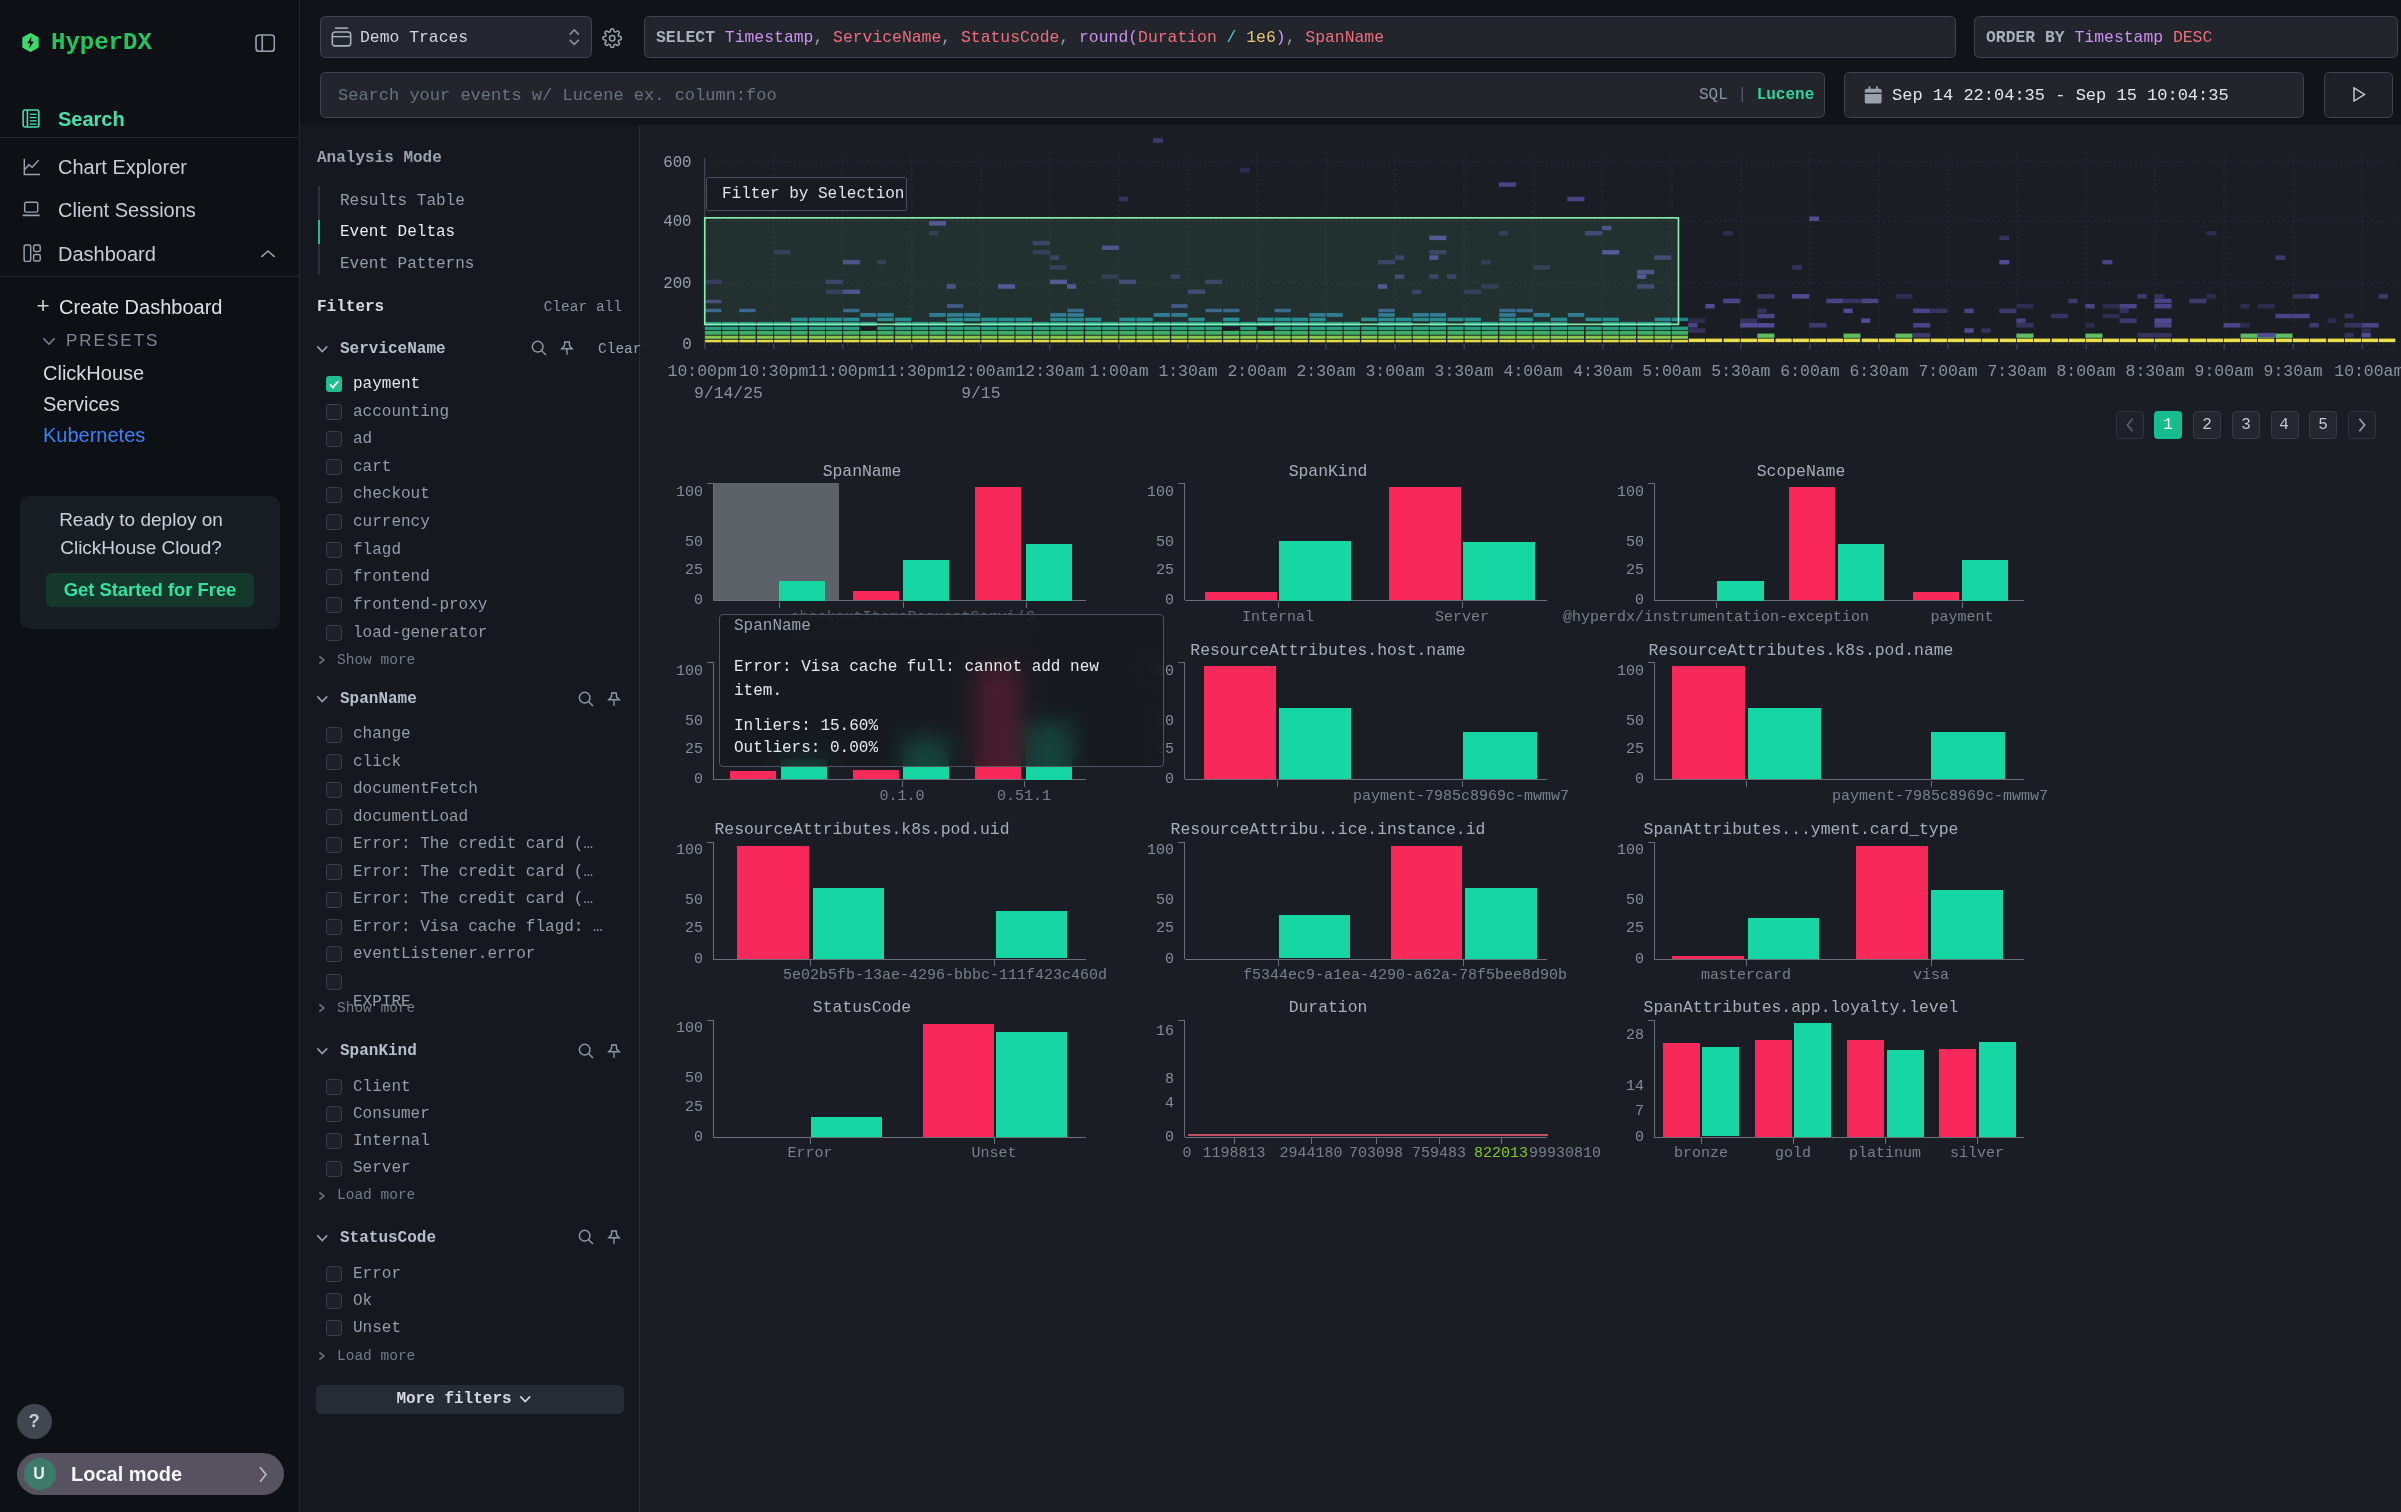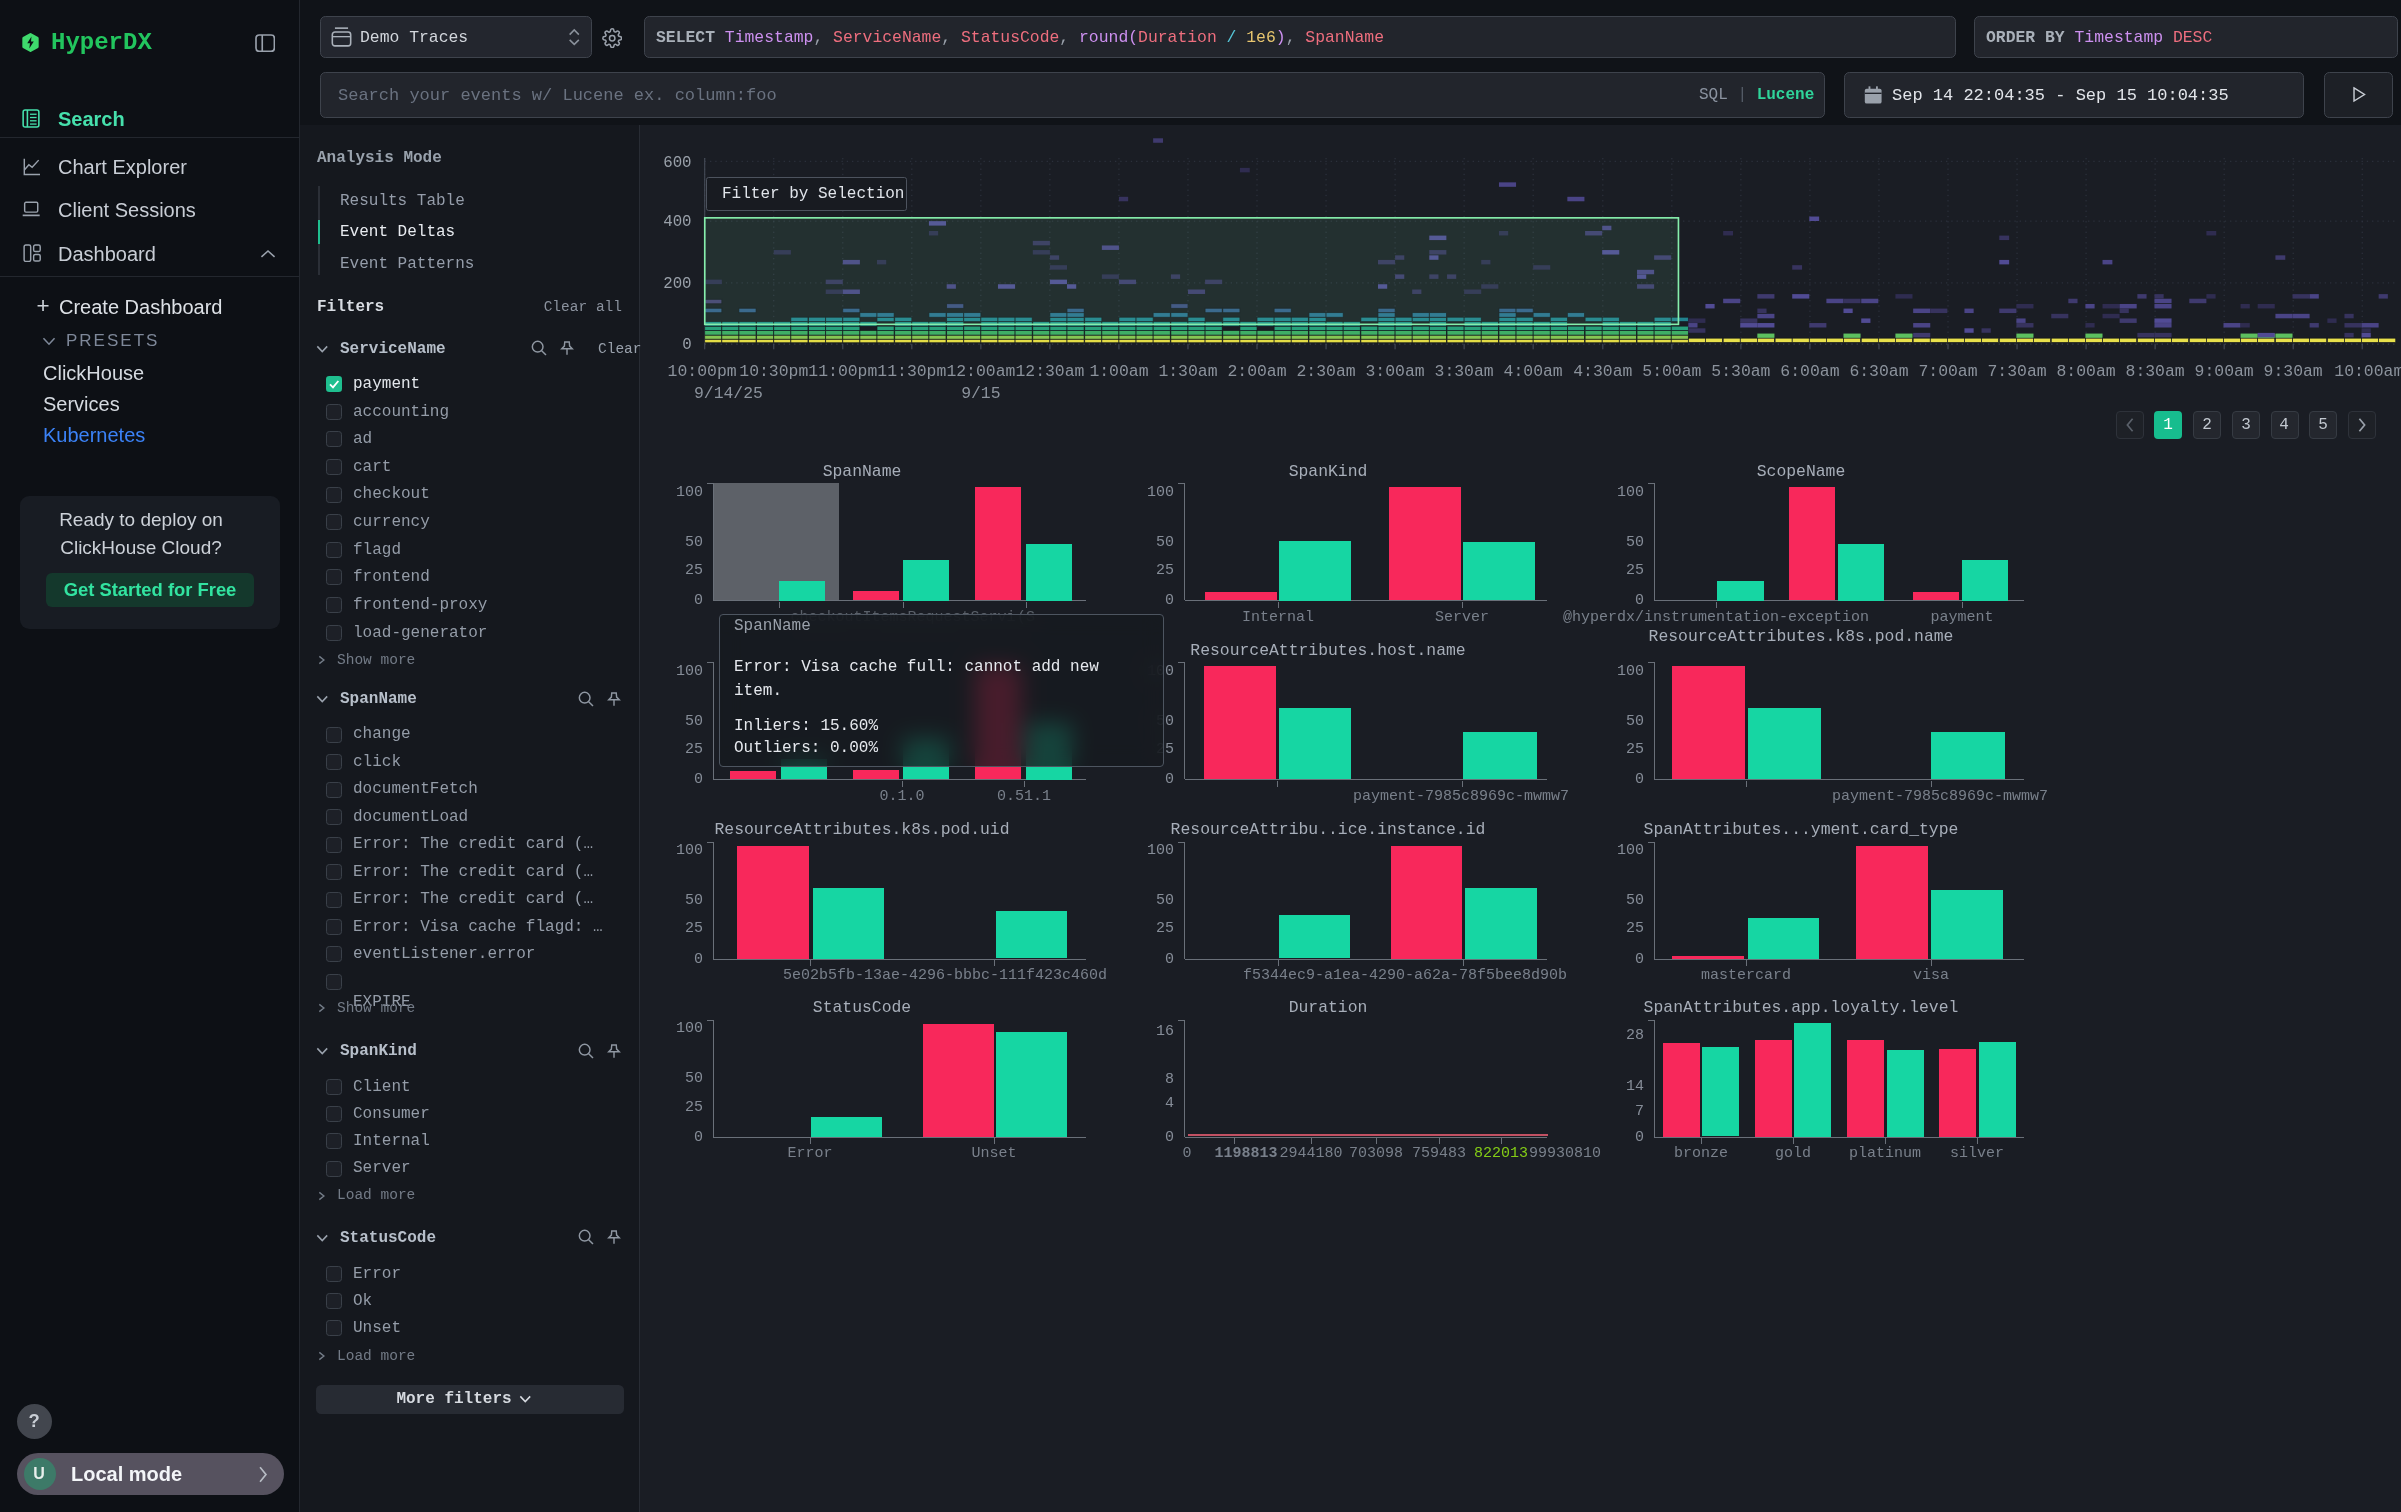--- a/index.html
+++ b/index.html
@@ -815,21 +815,21 @@
 <div class="a cr" style="left:1174px;top:671px;font-size:15px;color:#868d98;font-weight:normal;">100</div>
 <div class="a cr" style="left:1174px;top:721px;font-size:15px;color:#868d98;font-weight:normal;">50</div>
 <div class="a cr" style="left:1174px;top:749px;font-size:15px;color:#868d98;font-weight:normal;">25</div>
 <div class="a cr" style="left:1174px;top:779px;font-size:15px;color:#868d98;font-weight:normal;">0</div>
 <div class="a tick" style="left:1277px;top:781px"></div>
 <div class="a tick" style="left:1462px;top:781px"></div>
 <div class="a cc" style="left:1461px;top:796px;font-size:15px;color:#79808b;font-weight:normal;">payment-7985c8969c-mwmw7</div>
 <div class="bar a" style="left:1204px;top:666px;width:72px;height:113px;background:#f8285b"></div>
 <div class="bar a" style="left:1279px;top:708px;width:72px;height:71px;background:#16d6a3"></div>
 <div class="bar a" style="left:1463px;top:732px;width:74px;height:47px;background:#16d6a3"></div>
-<div class="a cc" style="left:1801px;top:636px;font-size:16.4px;color:#a7aeb9;font-weight:normal;">ResourceAttributes.k8s.pod.name</div>
+<div class="a cc" style="left:1801px;top:650px;font-size:16.4px;color:#a7aeb9;font-weight:normal;">ResourceAttributes.k8s.pod.name</div>
 <div class="a axisv" style="left:1654px;top:662px;width:1.3px;height:117px"></div>
 <div class="a axish" style="left:1648px;top:662px;width:6.6px;height:1.3px"></div>
 <div class="a axish" style="left:1654px;top:779px;width:370px;height:1.3px"></div>
 <div class="a cr" style="left:1644px;top:671px;font-size:15px;color:#868d98;font-weight:normal;">100</div>
 <div class="a cr" style="left:1644px;top:721px;font-size:15px;color:#868d98;font-weight:normal;">50</div>
 <div class="a cr" style="left:1644px;top:749px;font-size:15px;color:#868d98;font-weight:normal;">25</div>
 <div class="a cr" style="left:1644px;top:779px;font-size:15px;color:#868d98;font-weight:normal;">0</div>
 <div class="a tick" style="left:1746px;top:781px"></div>
 <div class="a tick" style="left:1931px;top:781px"></div>
 <div class="a cc" style="left:1940px;top:796px;font-size:15px;color:#79808b;font-weight:normal;">payment-7985c8969c-mwmw7</div>
@@ -902,21 +902,21 @@
 <div class="a cr" style="left:1174px;top:1031px;font-size:15px;color:#868d98;font-weight:normal;">16</div>
 <div class="a cr" style="left:1174px;top:1079px;font-size:15px;color:#868d98;font-weight:normal;">8</div>
 <div class="a cr" style="left:1174px;top:1103px;font-size:15px;color:#868d98;font-weight:normal;">4</div>
 <div class="a cr" style="left:1174px;top:1137px;font-size:15px;color:#868d98;font-weight:normal;">0</div>
 <div class="a tick" style="left:1234px;top:1138px"></div>
 <div class="a tick" style="left:1311px;top:1138px"></div>
 <div class="a tick" style="left:1376px;top:1138px"></div>
 <div class="a tick" style="left:1439px;top:1138px"></div>
 <div class="a tick" style="left:1501px;top:1138px"></div>
 <div class="a cc" style="left:1187px;top:1153px;font-size:15px;color:#79808b;font-weight:normal;">0</div>
-<div class="a cc" style="left:1234px;top:1153px;font-size:15px;color:#79808b;font-weight:bold;margin-left:12px;">1198813</div>
+<div class="a cc" style="left:1234px;top:1153px;font-size:15px;color:#79808b;font-weight:normal;">1198813</div>
 <div class="a cc" style="left:1311px;top:1153px;font-size:15px;color:#79808b;font-weight:normal;">2944180</div>
 <div class="a cc" style="left:1376px;top:1153px;font-size:15px;color:#79808b;font-weight:normal;">703098</div>
 <div class="a cc" style="left:1439px;top:1153px;font-size:15px;color:#79808b;font-weight:normal;">759483</div>
 <div class="a cc" style="left:1501px;top:1153px;font-size:15px;color:#84cc16;font-weight:normal;">822013</div>
 <div class="a cc" style="left:1565px;top:1153px;font-size:15px;color:#79808b;font-weight:normal;">99930810</div>
 <div class="a" style="left:1188px;top:1134px;width:360px;height:2px;background:#e05a6e;opacity:.85"></div>
 <div class="a cc" style="left:1801px;top:1007px;font-size:16.4px;color:#a7aeb9;font-weight:normal;">SpanAttributes.app.loyalty.level</div>
 <div class="a axisv" style="left:1654px;top:1020px;width:1.3px;height:117px"></div>
 <div class="a axish" style="left:1648px;top:1020px;width:6.6px;height:1.3px"></div>
 <div class="a axish" style="left:1654px;top:1137px;width:370px;height:1.3px"></div>

